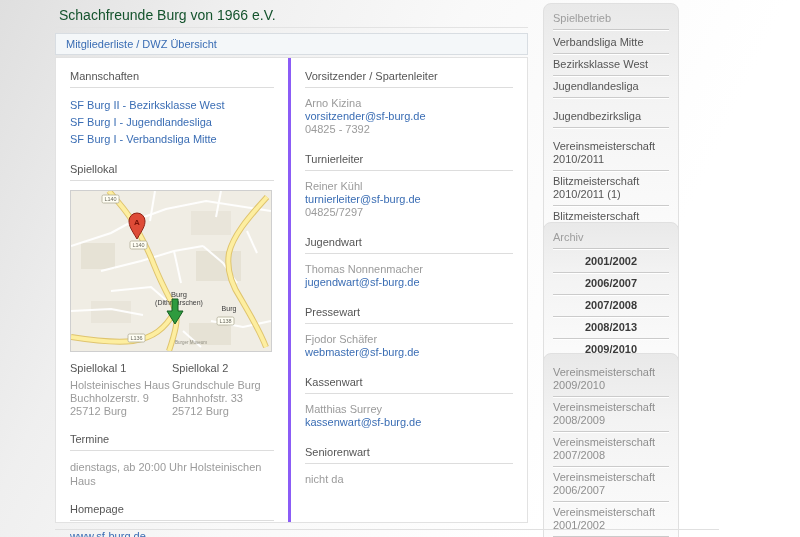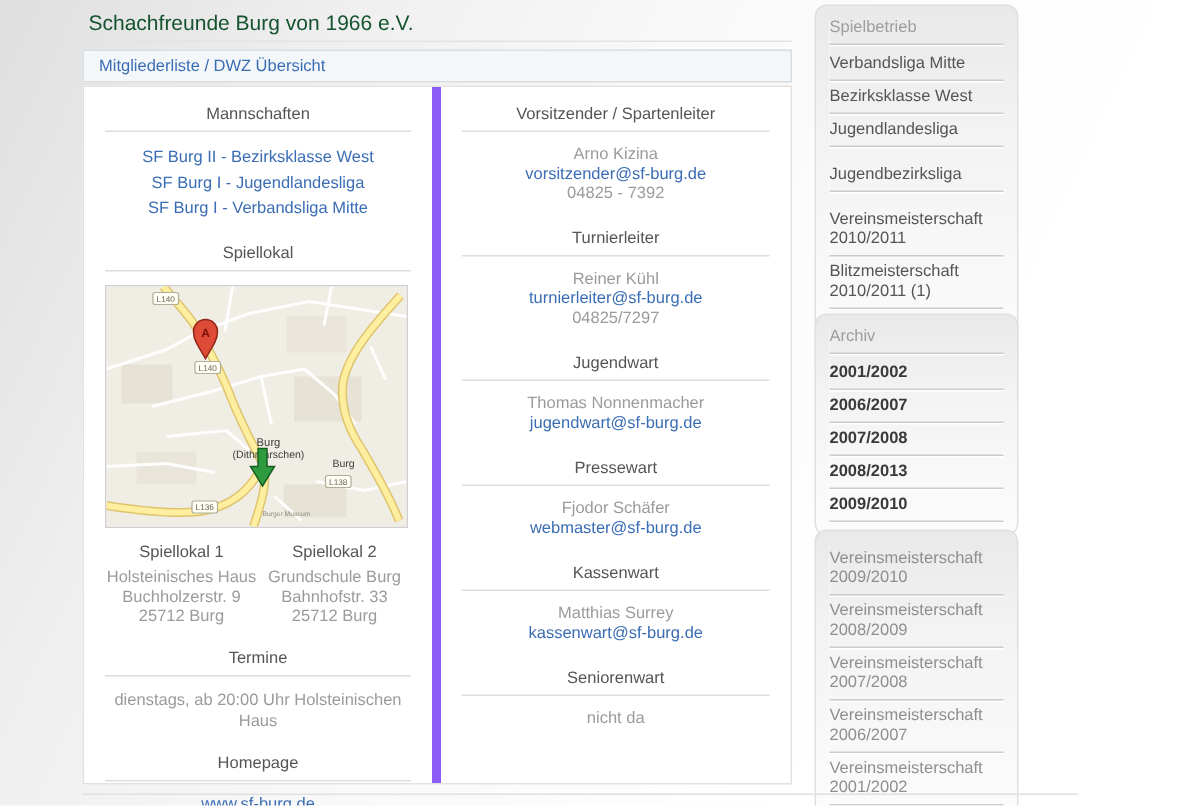--- a/index.html
+++ b/index.html
@@ -12,24 +12,24 @@
   a { text-decoration:none; color:#3a6db4; cursor:pointer; }
   .page-title { position:absolute; left:59px; top:7px; font-size:14px; color:#14532d; }
   .title-rule { position:absolute; left:55px; top:27px; width:473px; height:1px; background:#e3e3e3; }
   .breadcrumb {
     position:absolute; left:55px; top:33px; width:473px; height:22px;
     background:#f4f7f9; border:1px solid #d8dde2; line-height:20px; padding-left:10px; font-size:11px;
   }
   .breadcrumb .sep { color:#3a6db4; padding:0 3px; }
   .main-box {
     position:absolute; left:55px; top:57px; width:473px; height:466px;
-    background:#ffffff; border:1px solid #e2e2e2; display:flex;text-align:center;
+    background:#ffffff; border:1px solid #e2e2e2; display:flex;
   }
   .col-left { width:232px; padding:12px 14px 0 14px; }
-  .col-mid { width:241px; border-left:6px solid #8b5cf6; padding:12px 14px 0 14px; }
+  .col-mid { width:241px; border-left:3px solid #8b5cf6; padding:12px 14px 0 14px; }
   .h {
     font-size:11px; color:#555; padding-bottom:5px; border-bottom:1px solid #ddd; margin-bottom:9px;
   }
   .sec { margin-bottom:15px; }
   .team-links a { display:block; line-height:17px; }
   .map-wrap { width:202px; height:162px; border:1px solid #cfcfcf; margin:2px 0 10px 0; cursor:pointer; }
   .venues { display:flex; }
   .venue { width:115px; }
   .vname { color:#555; margin-bottom:5px; }
   .vline { color:#9b9b9b; line-height:13px; }
@@ -46,24 +46,24 @@
   }
   .panel-header {
     color:#9d9d9d; padding-bottom:5px; border-bottom:1px solid #c9c9c9;
     box-shadow:0 1px 0 #fff; margin-bottom:2px;
   }
   .p-item {
     display:block; color:#555; padding:4px 0; line-height:13px;
     border-bottom:1px solid #cbcbcb; box-shadow:0 1px 0 #ffffff; cursor:pointer;
   }
   .gap-top { margin-top:8px; }
-  .bold-item { font-weight:bold; color:#3a3a3a; }
+  .bold-item { font-weight:bold; color:#3a3a3a;text-align:center; }
   .dim-item { color:#8f8f8f; }
   #panel-spielbetrieb { top:3px; }
-  #panel-archiv { top:209px; }
+  #panel-archiv { top:222px; }
   #panel-meister { top:353px; }
   .bottom-rule { position:absolute; left:55px; top:529px; width:664px; height:1px; background:#e0e0e0; }
   .map-label { font-family:"Liberation Sans",sans-serif; }
 </style>
 </head>
 <body>
 
 <div class="page-title">Schachfreunde Burg von 1966 e.V.</div>
 <div class="title-rule"></div>
 

